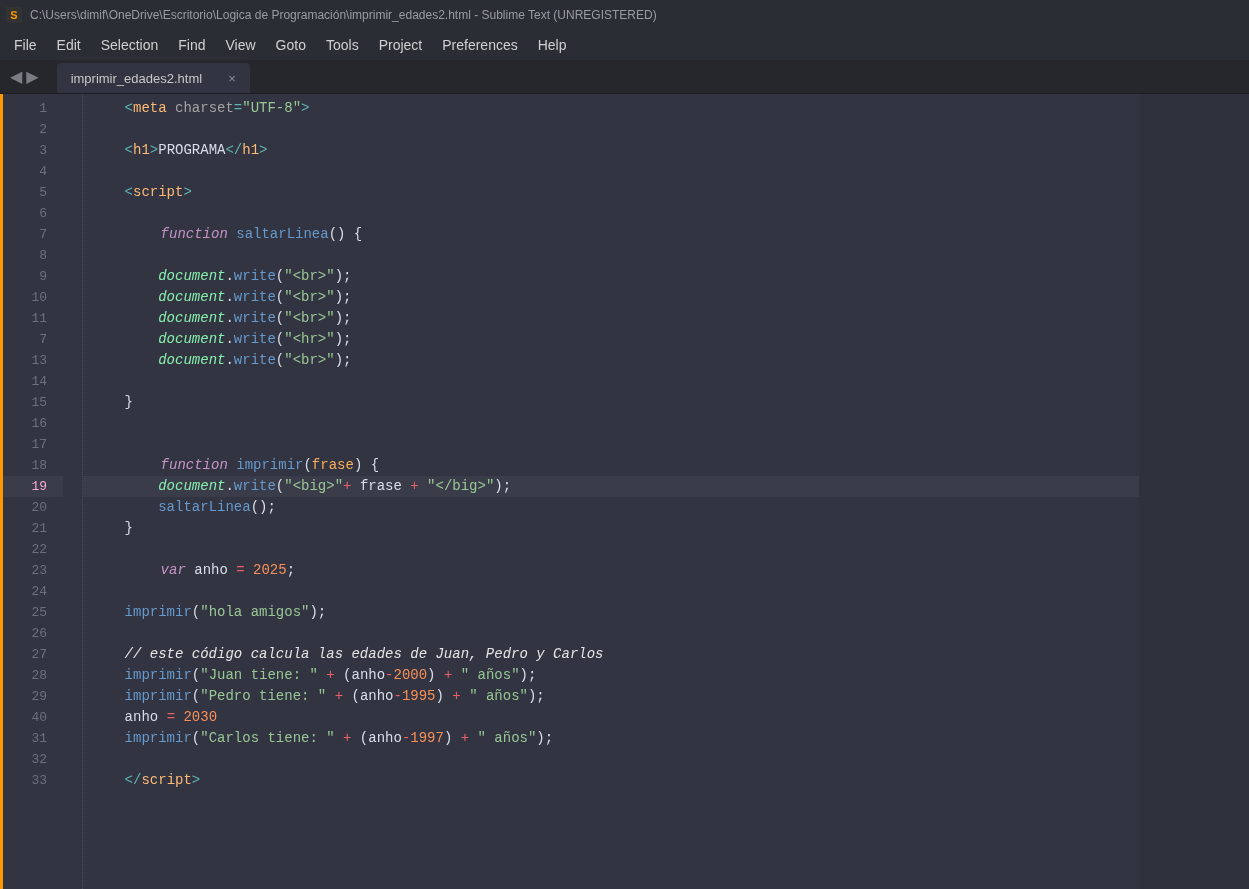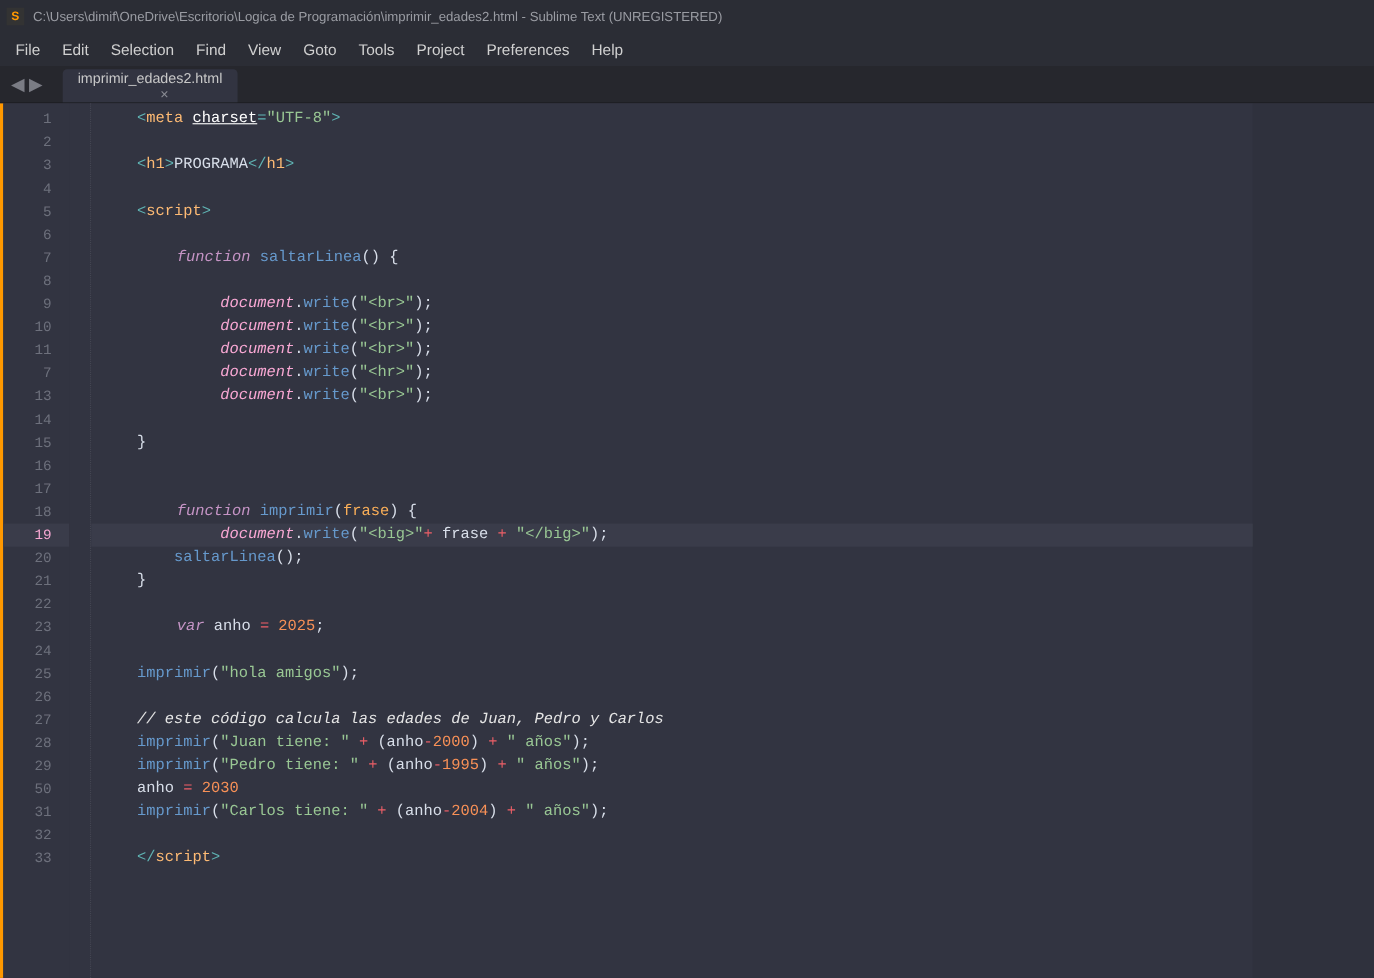--- a/index.html
+++ b/index.html
@@ -70,21 +70,20 @@
   background: #323441;
   height: 30px;
   display: flex;
   align-items: center;
   padding: 0 14px;
   font-size: 13px;
   color: #c8c8c8;
   border-top-left-radius: 4px;
   border-top-right-radius: 4px;
   margin-left: 8px;
-  flex-direction: column;
 }
 .tab-close {
   margin-left: 26px;
   color: #8a8c94;
   font-size: 13px;
   cursor: pointer;
 }
 .editor {
   display: flex;
   background: #323441;
@@ -128,24 +127,24 @@
 .code-line {
   height: 21px;
   line-height: 21px;
   white-space: pre;
   padding-left: 8px;
 }
 .code-line.active { background: #3a3c4a; }
 
 .p  { color: #5fb3b3; } 
 .t  { color: #fdba74; } 
-.a  { color: #ffffff; text-decoration: underline; } 
+.a  { color: #a3a3a3; } 
 .s  { color: #99c794; } 
 .fn { color: #6699cc; }
-.it { color: #f9a8d4; font-style: italic; margin-left: 42px; } 
+.it { color: #86efac; font-style: italic; } 
 .m  { color: #6699cc; text-align: right; } 
 .n  { color: #f99157; } 
 .c  { color: #e5e5e5; font-style: italic; } 
 .w  { color: #d8dee9; } 
 .kv { color: #c594c5; font-style: italic; margin-left: 36px; } 
 .op { color: #ec5f67; } 
 .st { color: #f9ae58; } 
 .minimap {
   width: 110px;
   background: #2f313d;
@@ -208,21 +207,21 @@
       <div class="line-no">20</div>
       <div class="line-no">21</div>
       <div class="line-no">22</div>
       <div class="line-no">23</div>
       <div class="line-no">24</div>
       <div class="line-no">25</div>
       <div class="line-no">26</div>
       <div class="line-no">27</div>
       <div class="line-no">28</div>
       <div class="line-no">29</div>
-      <div class="line-no">50</div>
+      <div class="line-no">40</div>
       <div class="line-no">31</div>
       <div class="line-no">32</div>
       <div class="line-no">33</div>
     </div>
   <div class="fold-guide" id="foldguide">
       <div class="fold-cell"></div>
       <div class="fold-cell"></div>
       <div class="fold-cell"></div>
       <div class="fold-cell"></div>
       <div class="fold-cell"></div>
@@ -279,18 +278,18 @@
       <div class="code-line">    <span class="w">}</span></div>
       <div class="code-line"></div>
       <div class="code-line">    <span class="kv">var</span><span class="w"> anho </span><span class="op">=</span><span class="w"> </span><span class="n">2025</span><span class="w">;</span></div>
       <div class="code-line"></div>
       <div class="code-line">    <span class="fn">imprimir</span><span class="w">(</span><span class="s">"hola amigos"</span><span class="w">);</span></div>
       <div class="code-line"></div>
       <div class="code-line">    <span class="c">// este código calcula las edades de Juan, Pedro y Carlos</span></div>
       <div class="code-line">    <span class="fn">imprimir</span><span class="w">(</span><span class="s">"Juan tiene: "</span><span class="w"> </span><span class="op">+</span><span class="w"> (anho</span><span class="op">-</span><span class="n">2000</span><span class="w">) </span><span class="op">+</span><span class="w"> </span><span class="s">" años"</span><span class="w">);</span></div>
       <div class="code-line">    <span class="fn">imprimir</span><span class="w">(</span><span class="s">"Pedro tiene: "</span><span class="w"> </span><span class="op">+</span><span class="w"> (anho</span><span class="op">-</span><span class="n">1995</span><span class="w">) </span><span class="op">+</span><span class="w"> </span><span class="s">" años"</span><span class="w">);</span></div>
       <div class="code-line">    <span class="w">anho </span><span class="op">=</span><span class="w"> </span><span class="n">2030</span></div>
-      <div class="code-line">    <span class="fn">imprimir</span><span class="w">(</span><span class="s">"Carlos tiene: "</span><span class="w"> </span><span class="op">+</span><span class="w"> (anho</span><span class="op">-</span><span class="n">2004</span><span class="w">) </span><span class="op">+</span><span class="w"> </span><span class="s">" años"</span><span class="w">);</span></div>
+      <div class="code-line">    <span class="fn">imprimir</span><span class="w">(</span><span class="s">"Carlos tiene: "</span><span class="w"> </span><span class="op">+</span><span class="w"> (anho</span><span class="op">-</span><span class="n">1997</span><span class="w">) </span><span class="op">+</span><span class="w"> </span><span class="s">" años"</span><span class="w">);</span></div>
       <div class="code-line"></div>
       <div class="code-line">    <span class="p">&lt;/</span><span class="t">script</span><span class="p">&gt;</span></div>
     </div>
   <div class="minimap"></div>
 </div>
 
 </body></html>

